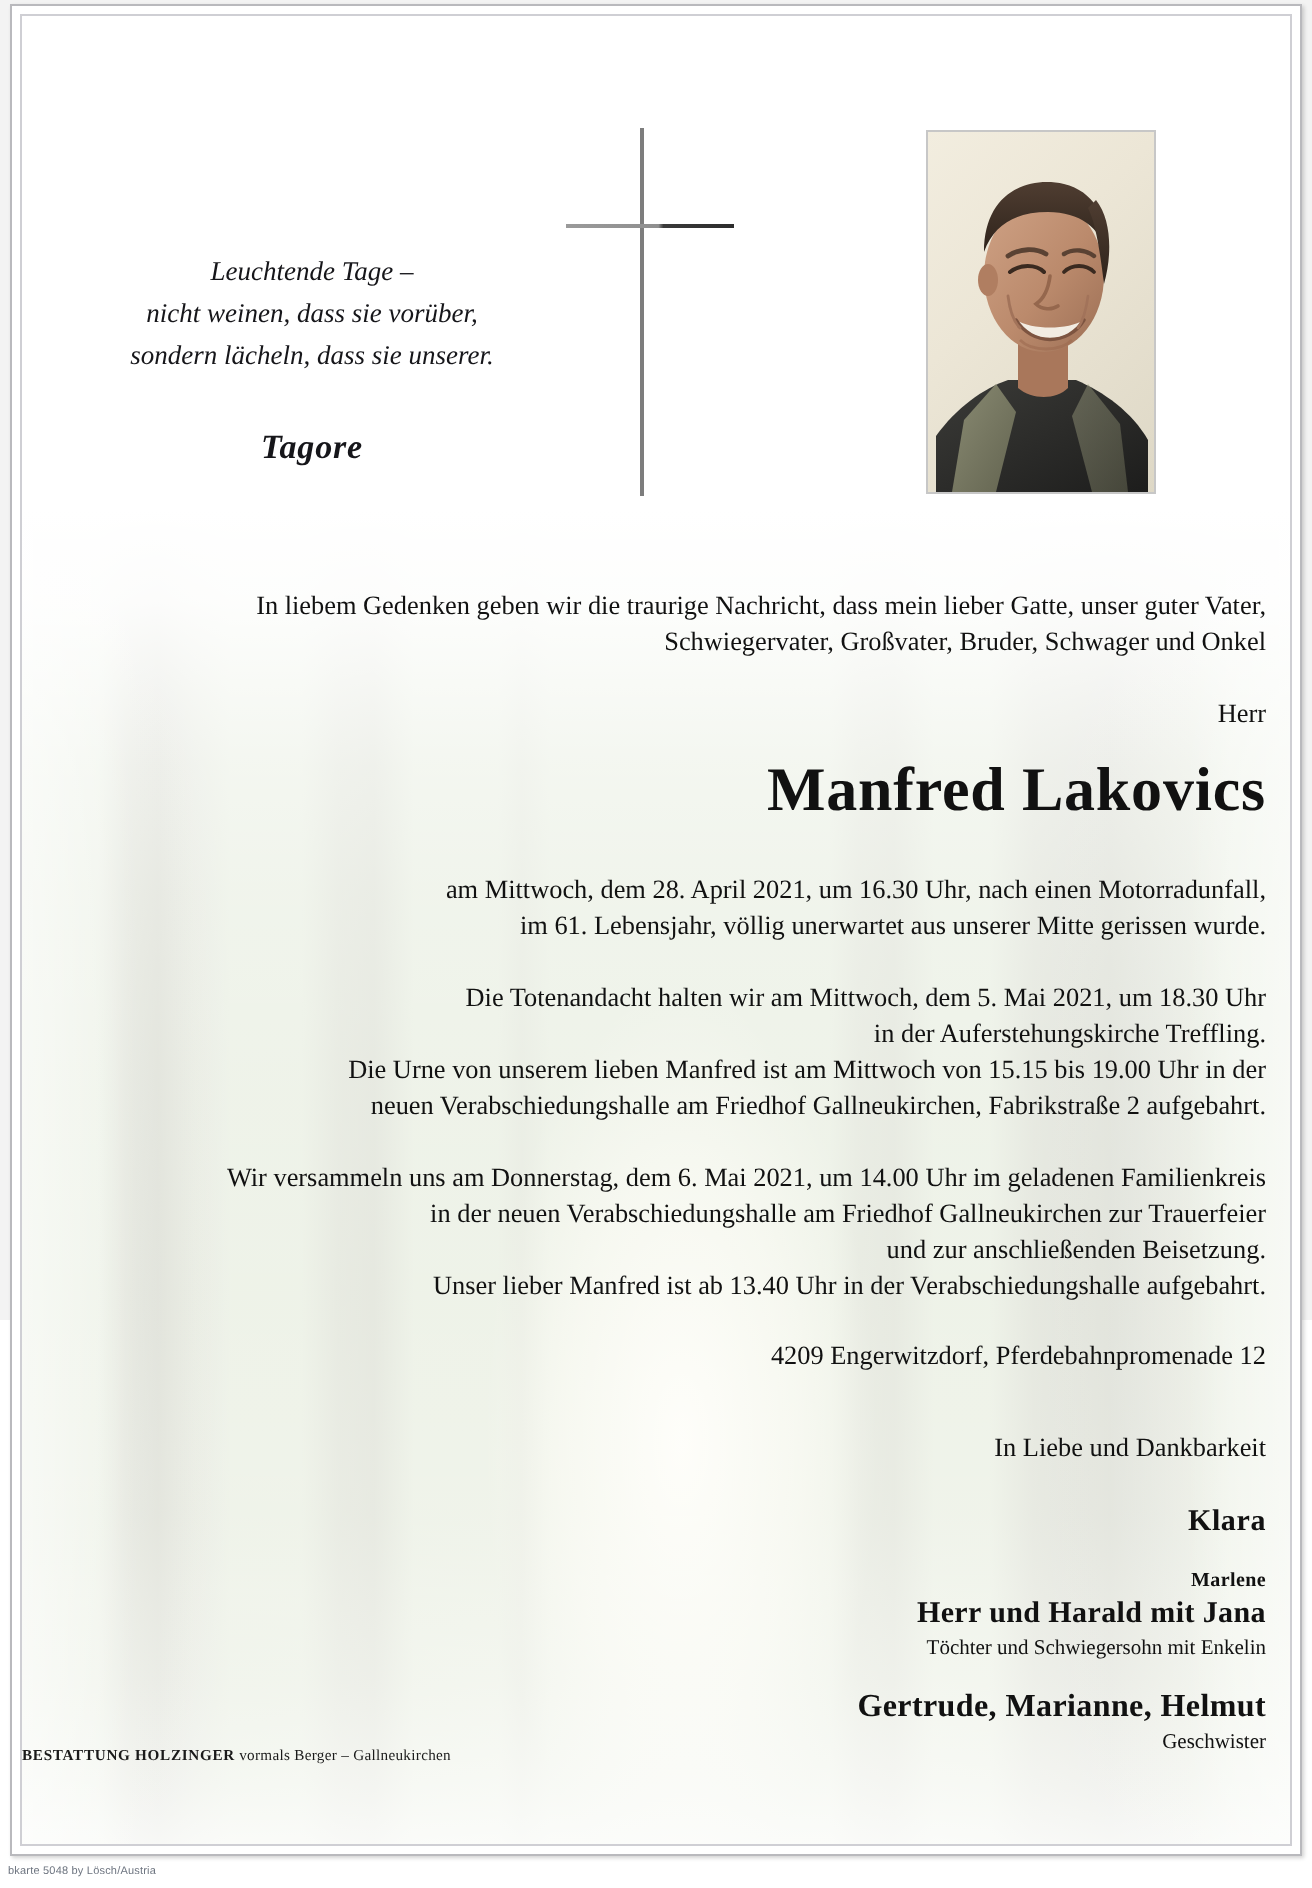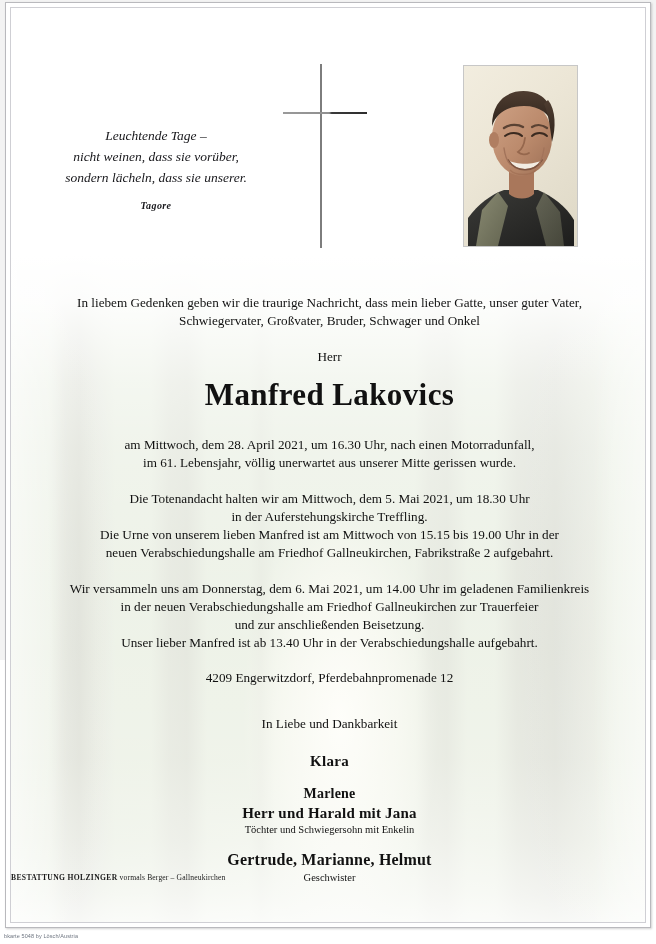--- a/index.html
+++ b/index.html
@@ -128,22 +128,22 @@
     left: 20px;
     top: 118px;
     width: 250px;
     text-align: center;
     font-style: italic;
     font-size: 13.5px;
     line-height: 1.55;
     color: #16161a;
   }
   .quote-author {
-    margin-top: 9px;
-    font-size: 10px;
+    margin-top: 22px;
+    font-size: 17px;
     font-weight: bold;
     font-style: italic;
     letter-spacing: 0.4px;
   }
 
   
   .cross {
     position: absolute;
     left: 272px;
     top: 56px;
@@ -181,23 +181,23 @@
   .portrait .ph-bg {
     position: absolute; inset: 0;
     background: linear-gradient(135deg, #f2eddf 0%, #ece6d6 40%, #ded8c6 100%);
   }
   .portrait svg { position: absolute; inset: 0; display: block; }
 
   
   .body-text {
     position: absolute;
     left: 28px;
-    right: 25px;
+    right: 12px;
     top: 286px;
-    text-align: center;
+    text-align: right;
     font-family: Liberation Serif, serif;
   }
   .p {
     font-size: 13.2px;
     line-height: 1.36;
     margin: 0;
   }
   .gap-sm { height: 12px; }
   .gap-md { height: 18px; }
   .gap-lg { height: 24px; }
@@ -212,21 +212,21 @@
     margin: 0;
   }
 
   .thanks { font-size: 13.2px; }
   .mourner-1 {
     font-size: 15px;
     font-weight: bold;
     letter-spacing: 0.3px;
   }
   .mourner-2 {
-    font-size: 14px;
+    font-size: 10px;
     font-weight: bold;
     letter-spacing: 0.2px;
   }
   .mourner-3 {
     font-size: 15px;
     font-weight: bold;
     letter-spacing: 0.2px;
   }
   .relation {
     font-size: 10.5px;

